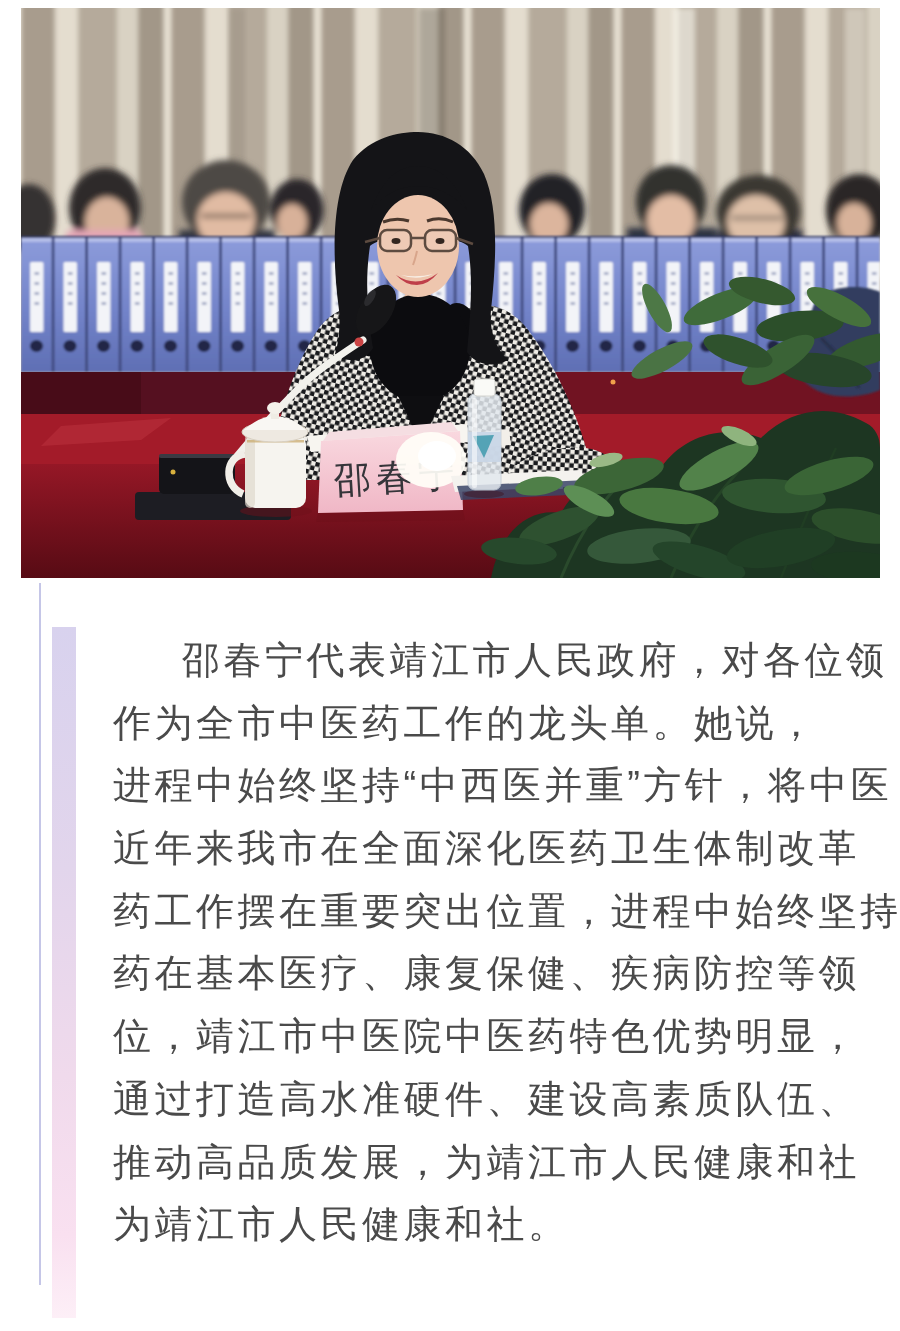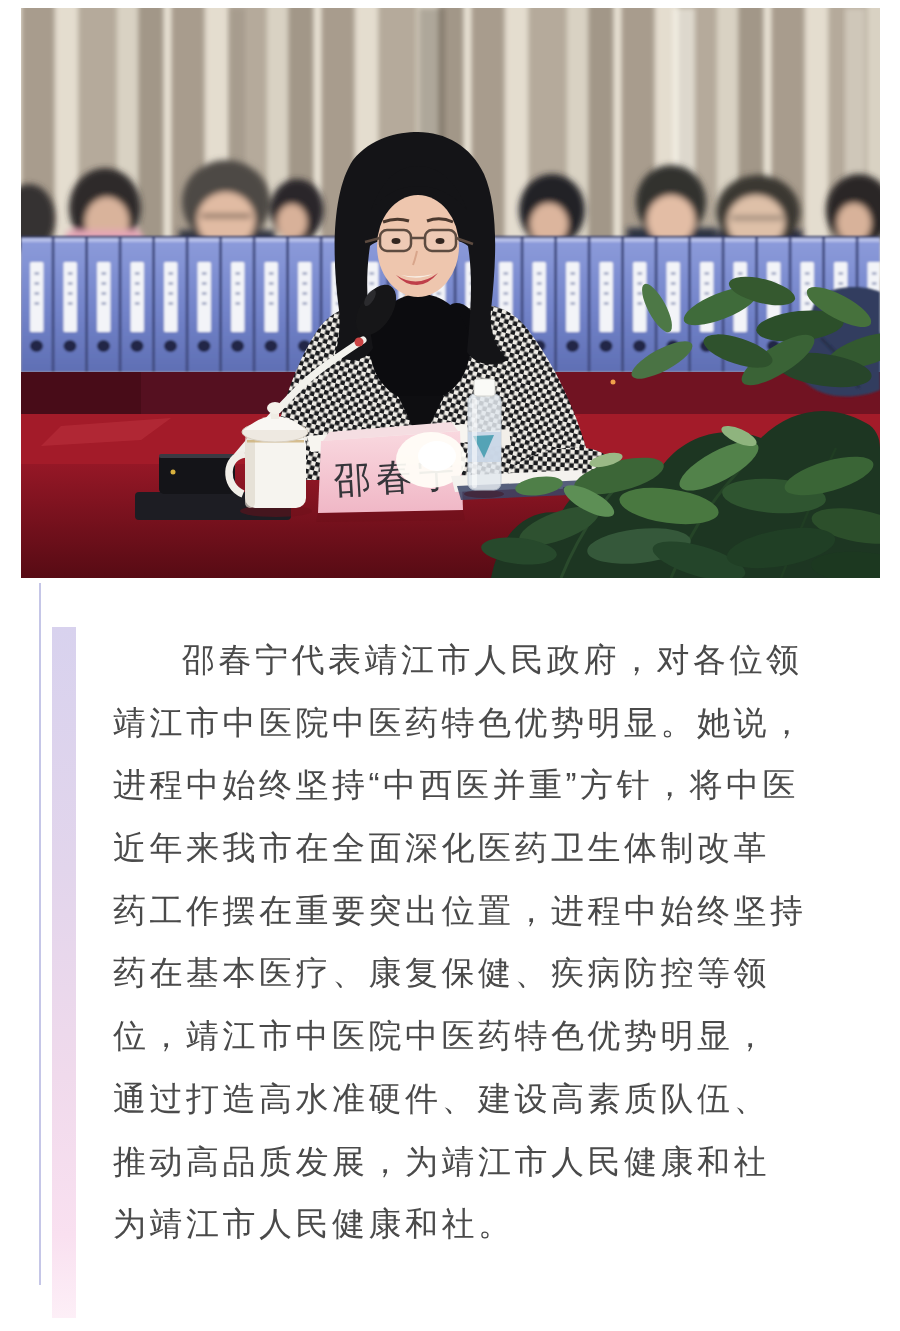--- a/index.html
+++ b/index.html
@@ -4,21 +4,21 @@
 <style>
   *{margin:0;padding:0;box-sizing:border-box}
   html,body{width:900px;height:1331px;background:#ffffff;overflow:hidden}
   .page{position:relative;width:900px;height:1331px;background:#ffffff;
         font-family:"Liberation Sans",sans-serif}
   .photo{position:absolute;left:21px;top:8px;width:859px;height:570px;overflow:hidden;background:#b8ada0}
   .accent-line{position:absolute;left:39px;top:583px;width:2px;height:702px;background:#c5c6e7}
   .accent-bar{position:absolute;left:52px;top:627px;width:24px;height:691px;
       background:linear-gradient(180deg,#d8d2ee 0%,#e2d5ec 35%,#f0daec 65%,#f9e0f0 88%,#fdeff7 100%)}
   .article{position:absolute;left:113px;top:629px;width:762px;color:#4a4a4a;
-      font-size:33px;letter-spacing:3.5px;font-family:"Liberation Sans",sans-serif}
+      font-size:38px;letter-spacing:3.5px;font-family:"Liberation Sans",sans-serif}
   .ln{height:62.7px;line-height:62.7px;white-space:nowrap}
   .ln.indent{padding-left:69px}
 </style>
 </head>
 <body>
 
 <div class="page">
 
   <figure class="photo">
     <svg width="859" height="570" viewBox="0 0 859 570" xmlns="http://www.w3.org/2000/svg">
@@ -235,21 +235,21 @@
         <ellipse cx="840" cy="560" rx="50" ry="16" fill="#1c3820" transform="rotate(4 840 560)"></ellipse>
       </g>
     </svg>
   </figure>
 
   <div class="accent-line"></div>
   <div class="accent-bar"></div>
 
   <div class="article">
     <div class="ln indent">邵春宁代表靖江市人民政府，对各位领</div>
-    <div class="ln">靖江市中医院中医药特色优势明显。她说，</div>
+    <div class="ln">作为全市中医药工作的龙头单。她说，</div>
     <div class="ln">进程中始终坚持“中西医并重”方针，将中医</div>
     <div class="ln">近年来我市在全面深化医药卫生体制改革</div>
     <div class="ln">药工作摆在重要突出位置，进程中始终坚持</div>
     <div class="ln">药在基本医疗、康复保健、疾病防控等领</div>
     <div class="ln">位，靖江市中医院中医药特色优势明显，</div>
     <div class="ln">通过打造高水准硬件、建设高素质队伍、</div>
     <div class="ln">推动高品质发展，为靖江市人民健康和社</div>
     <div class="ln">为靖江市人民健康和社。</div>
   </div>
 

